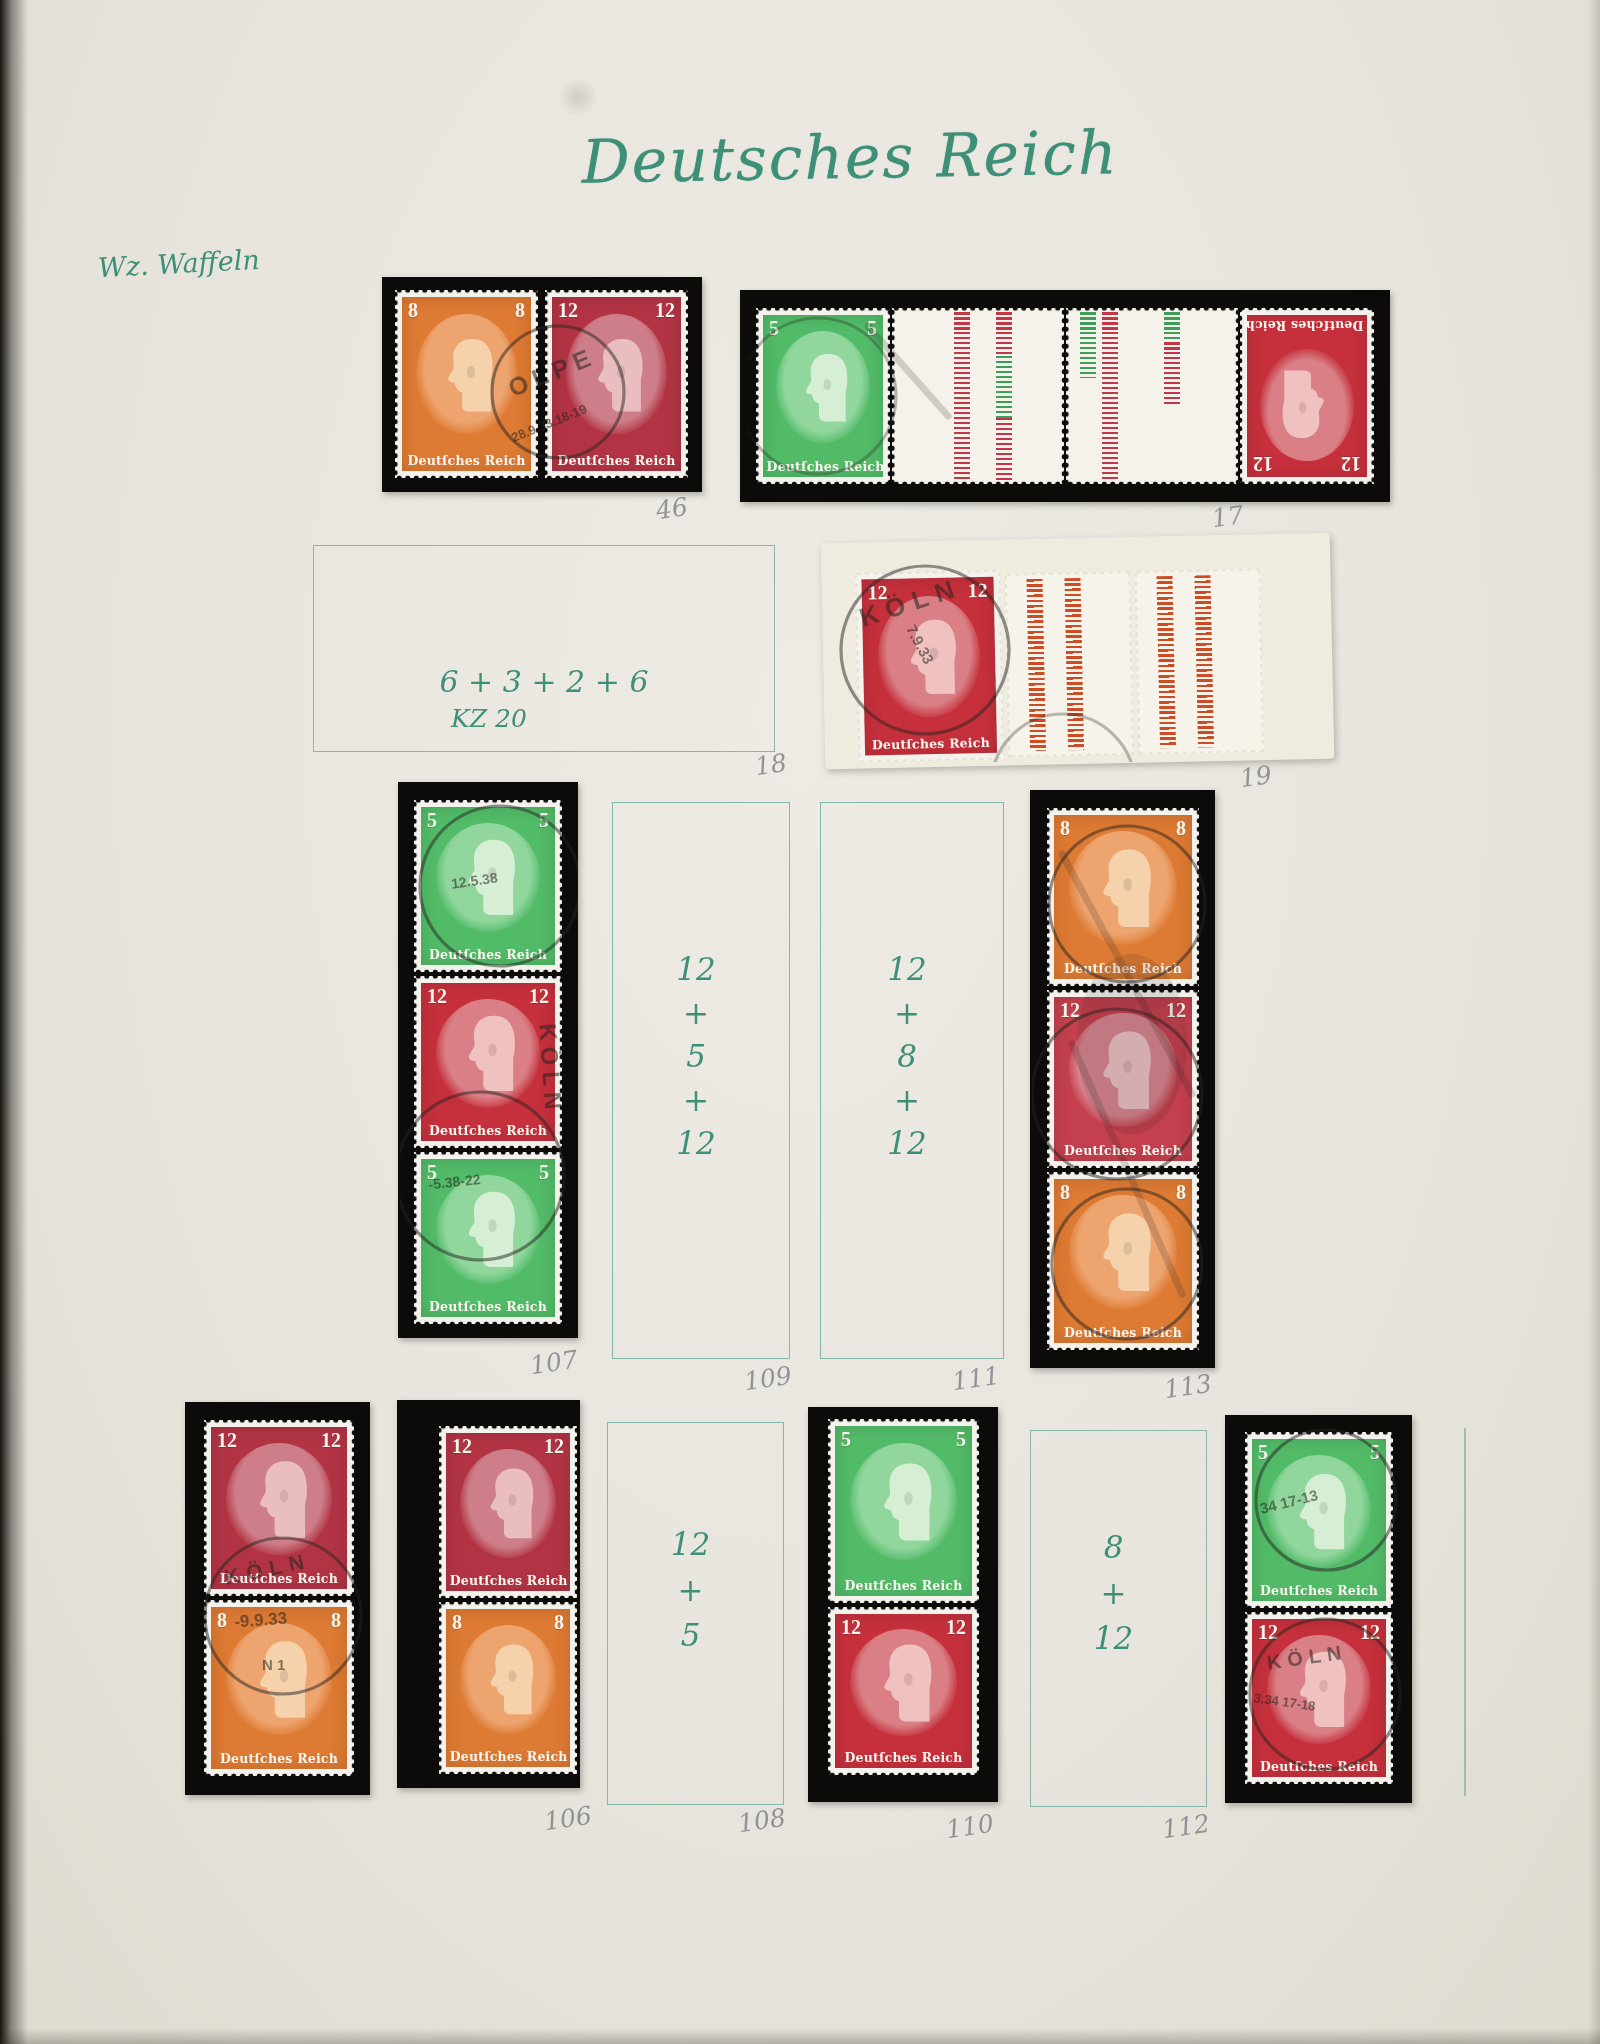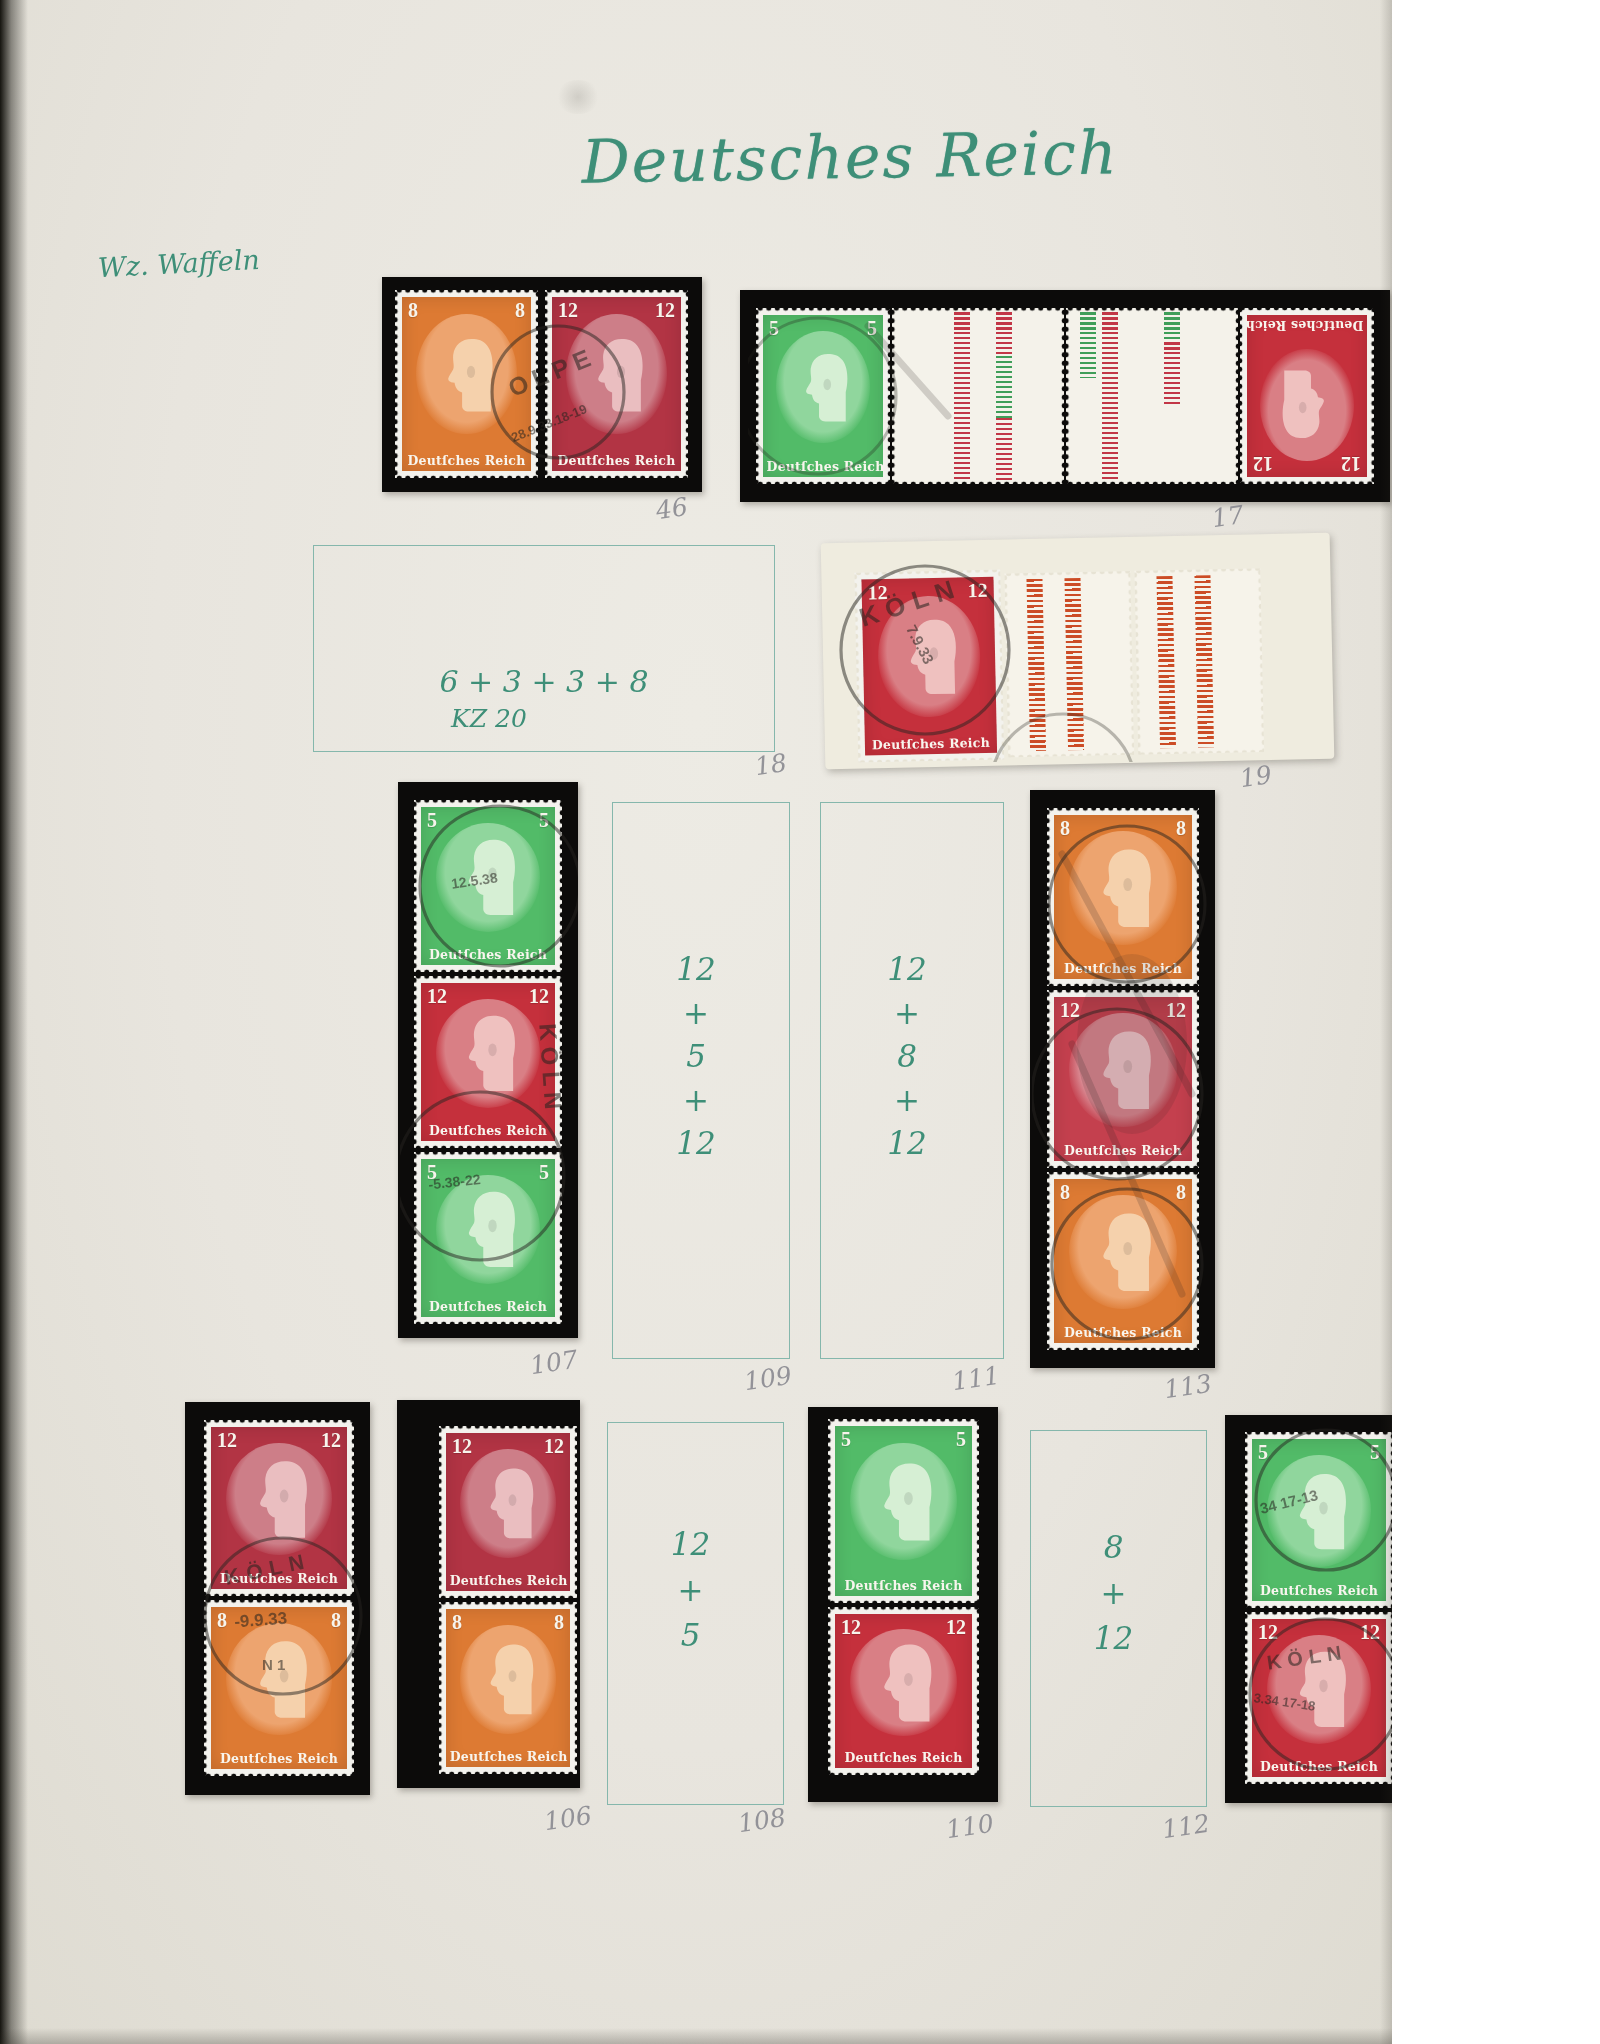--- a/index.html
+++ b/index.html
@@ -1,17 +1,17 @@
 <!DOCTYPE html>
 <html><head>
 <meta charset="utf-8">
 <style>
   html,body{margin:0;padding:0;}
   body{width:1600px;height:2044px;font-family:"Liberation Serif",serif;}
-  .page{position:relative;width:1392px;height:2044px;overflow:hidden;
+  .page{position:relative;width:1600px;height:2044px;overflow:hidden;
         background:radial-gradient(ellipse at 50% 35%, #edebe4 0%, #e8e5de 55%, #dedbd1 100%);}
   
   .edge-left{position:absolute;left:0;top:0;bottom:0;width:28px;pointer-events:none;
       background:linear-gradient(90deg,#15140f 0%,rgba(21,20,15,.45) 40%,rgba(21,20,15,0) 100%);}
   .edge-bottom{position:absolute;left:0;right:0;bottom:0;height:16px;pointer-events:none;
       background:linear-gradient(0deg,rgba(45,42,34,.28),rgba(45,42,34,0));}
   .edge-right{position:absolute;top:0;bottom:0;right:0;width:12px;pointer-events:none;
       background:linear-gradient(270deg,rgba(45,42,34,.18),rgba(45,42,34,0));}
   .blemish{position:absolute;pointer-events:none;border-radius:50%;
       background:radial-gradient(circle,rgba(90,88,80,.18),rgba(90,88,80,0) 70%);}
@@ -176,21 +176,21 @@
       </div>
     </div>
   </div>
   <svg class="pm" style="left:748px;top:296px" width="220" height="200" viewBox="0 0 220 200">
     <circle class="pmring faint" cx="70" cy="100" r="78"></circle>
     <path class="pmstroke" d="M120 30 L200 120"></path>
   </svg>
   <span class="pencil" style="left:1212px;top:502px">17</span>
 
   <div class="tealbox" style="left:313px;top:545px;width:460px;height:205px">
-    <div class="kzline ink" style="top:118px;font-size:30px">6 + 3 + 3 + 8</div>
+    <div class="kzline ink" style="top:118px;font-size:30px">6 + 3 + 2 + 6</div>
     <div class="kzline ink" style="top:158px;left:-55px;font-size:25px">KZ 20</div>
   </div>
   <span class="pencil" style="left:755px;top:750px">18</span>
 
   <div class="piece" style="left:823px;top:538px;width:509px;height:226px">
     <div class="stamp s-red on-cream" style="left:33px;top:30px;width:146px;height:190px">
       <div class="face">
         <span class="num nl">12</span>
         <span class="num nr">12</span>
         <div class="oval">

